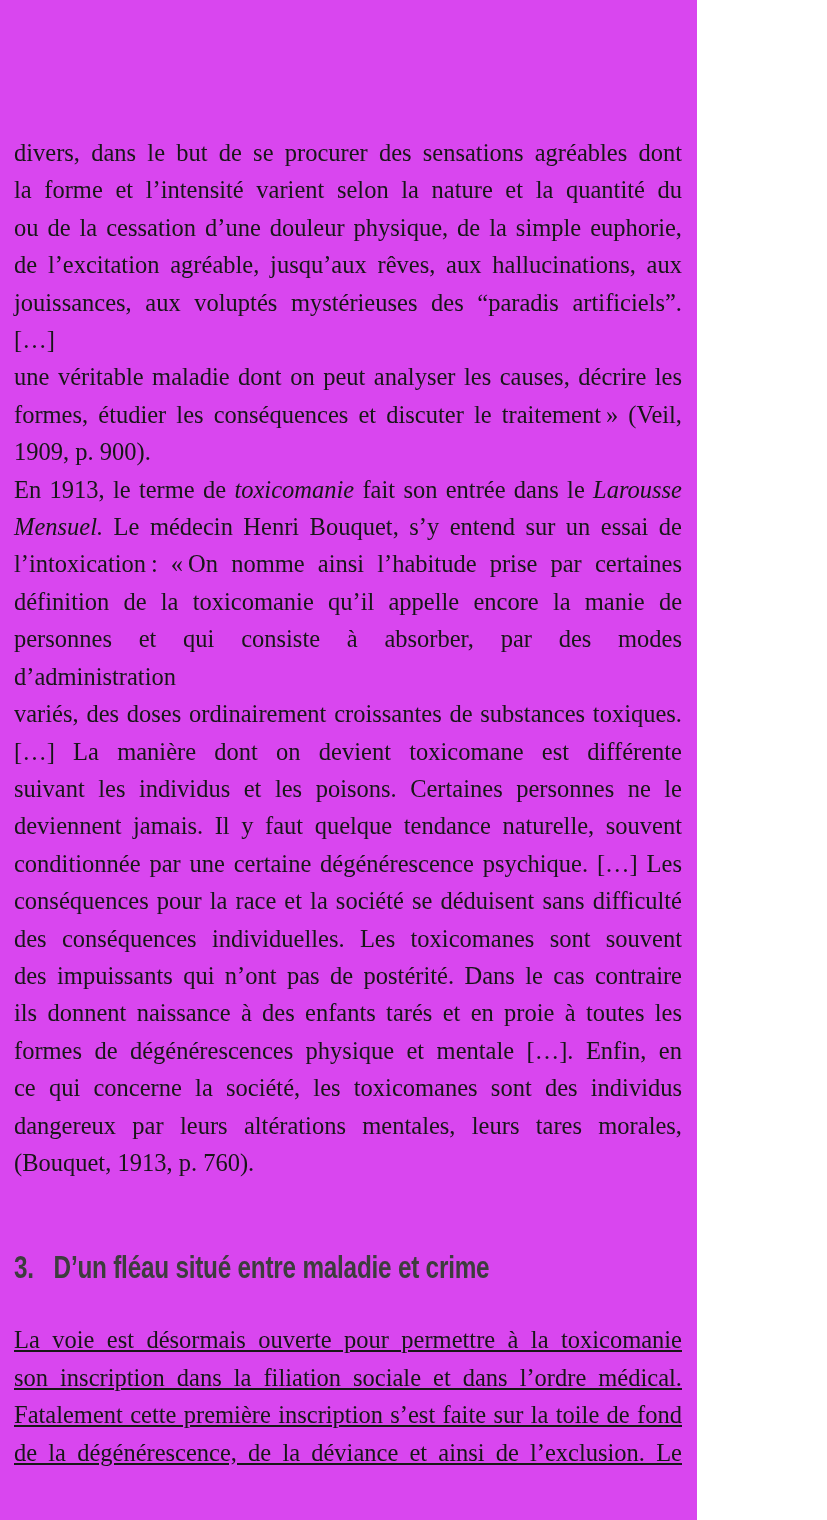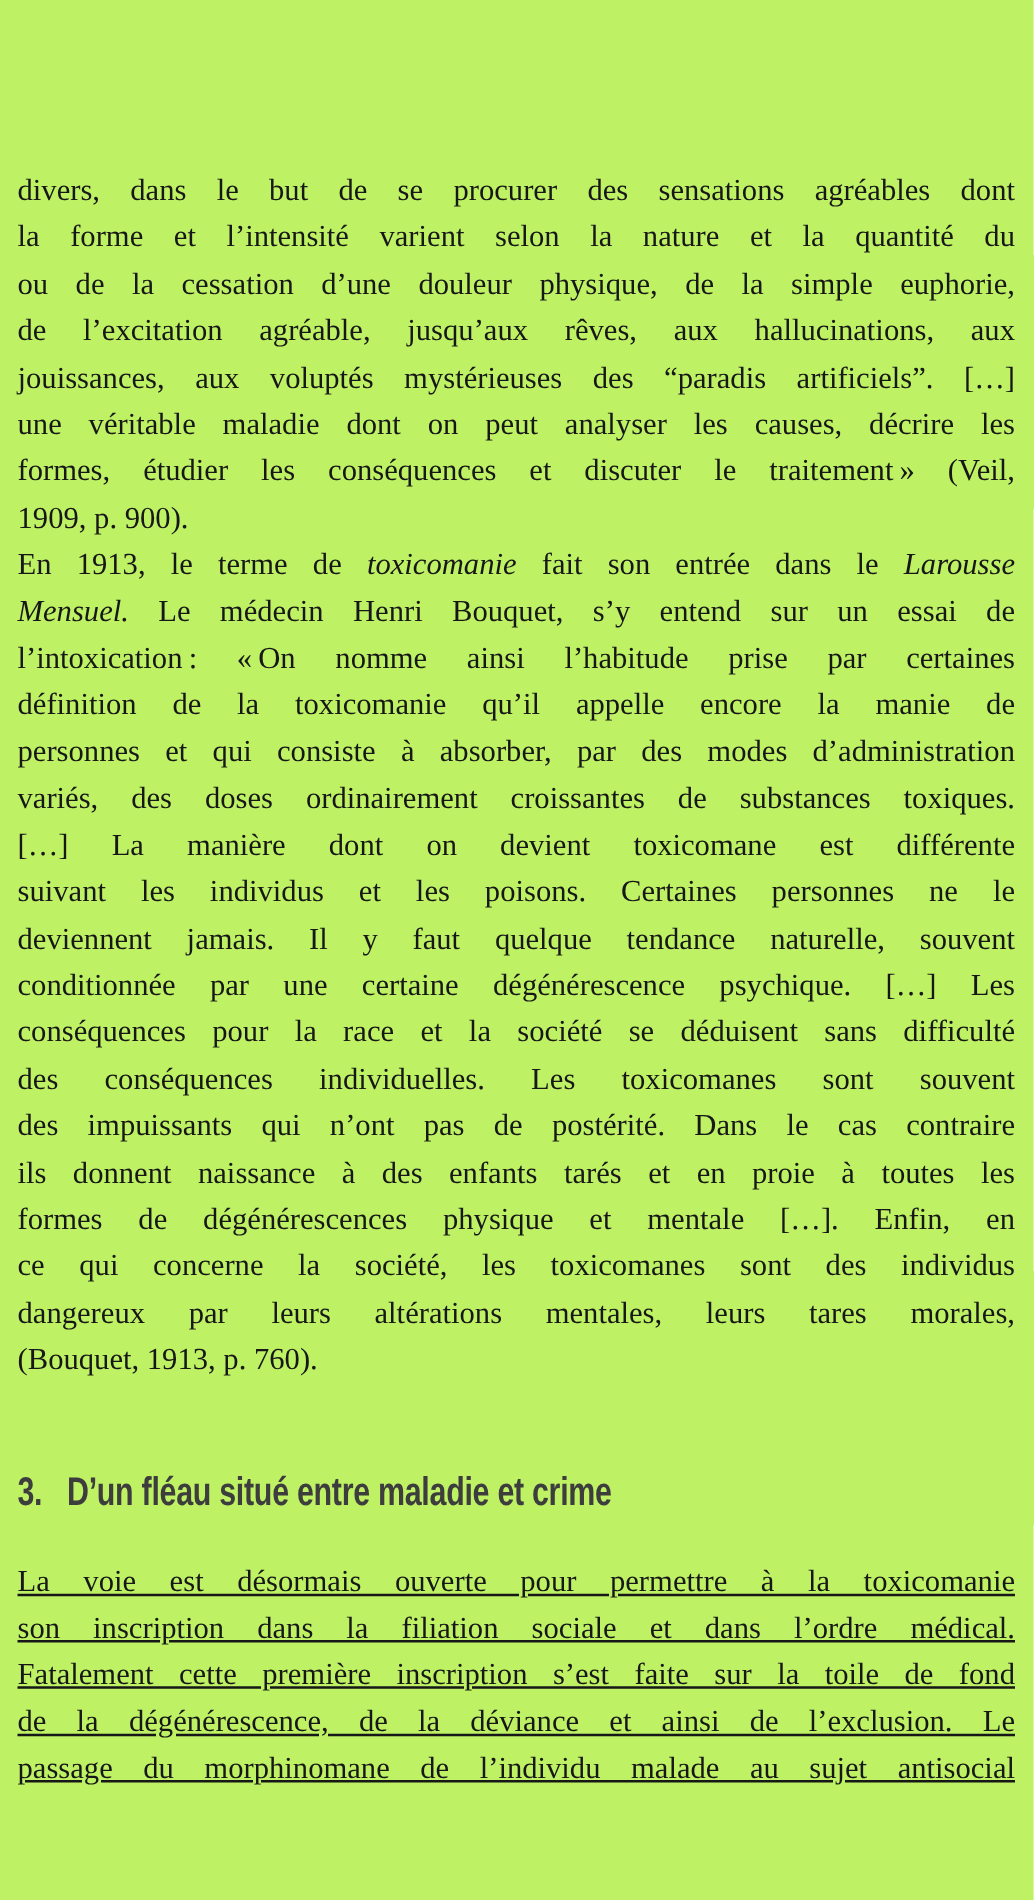--- a/index.html
+++ b/index.html
@@ -2,23 +2,23 @@
 <html><head>
 <meta charset="utf-8">
 <style>
   html, body {
     margin: 0;
     padding: 0;
     background: #ffffff;
   }
   .page {
     position: relative;
-    width: 827px;
+    width: 697px;
     height: 1520px;
-    background: #bef264;
+    background: #d946ef;
     overflow: hidden;
   }
   .content {
     padding: 134px 15px 0 14px;
     box-sizing: border-box;
   }
   .paragraph {
     font-family: "Liberation Serif", "DejaVu Serif", serif;
     font-size: 24.5px;
     line-height: 37.4px;
@@ -92,16 +92,15 @@
         <div class="text-line"><span>ce qui concerne la société, les toxicomanes sont des individus</span></div>
         <div class="text-line"><span>dangereux par leurs altérations mentales, leurs tares morales,</span></div>
         <div class="text-line no-justify"><span>(Bouquet, 1913, p. 760).</span></div>
       </div>
       <h2 class="section-heading"><span class="heading-number">3.</span><span>D’un fléau situé entre maladie et crime</span></h2>
       <div class="paragraph after-heading">
         <div class="text-line"><span>La voie est désormais ouverte pour permettre à la toxicomanie</span></div>
         <div class="text-line"><span>son inscription dans la filiation sociale et dans l’ordre médical.</span></div>
         <div class="text-line"><span>Fatalement cette première inscription s’est faite sur la toile de fond</span></div>
         <div class="text-line"><span>de la dégénérescence, de la déviance et ainsi de l’exclusion. Le</span></div>
-        <div class="text-line"><span>passage du morphinomane de l’individu malade au sujet antisocial</span></div>
       </div>
     </div>
 </div>
 
 </body></html>

